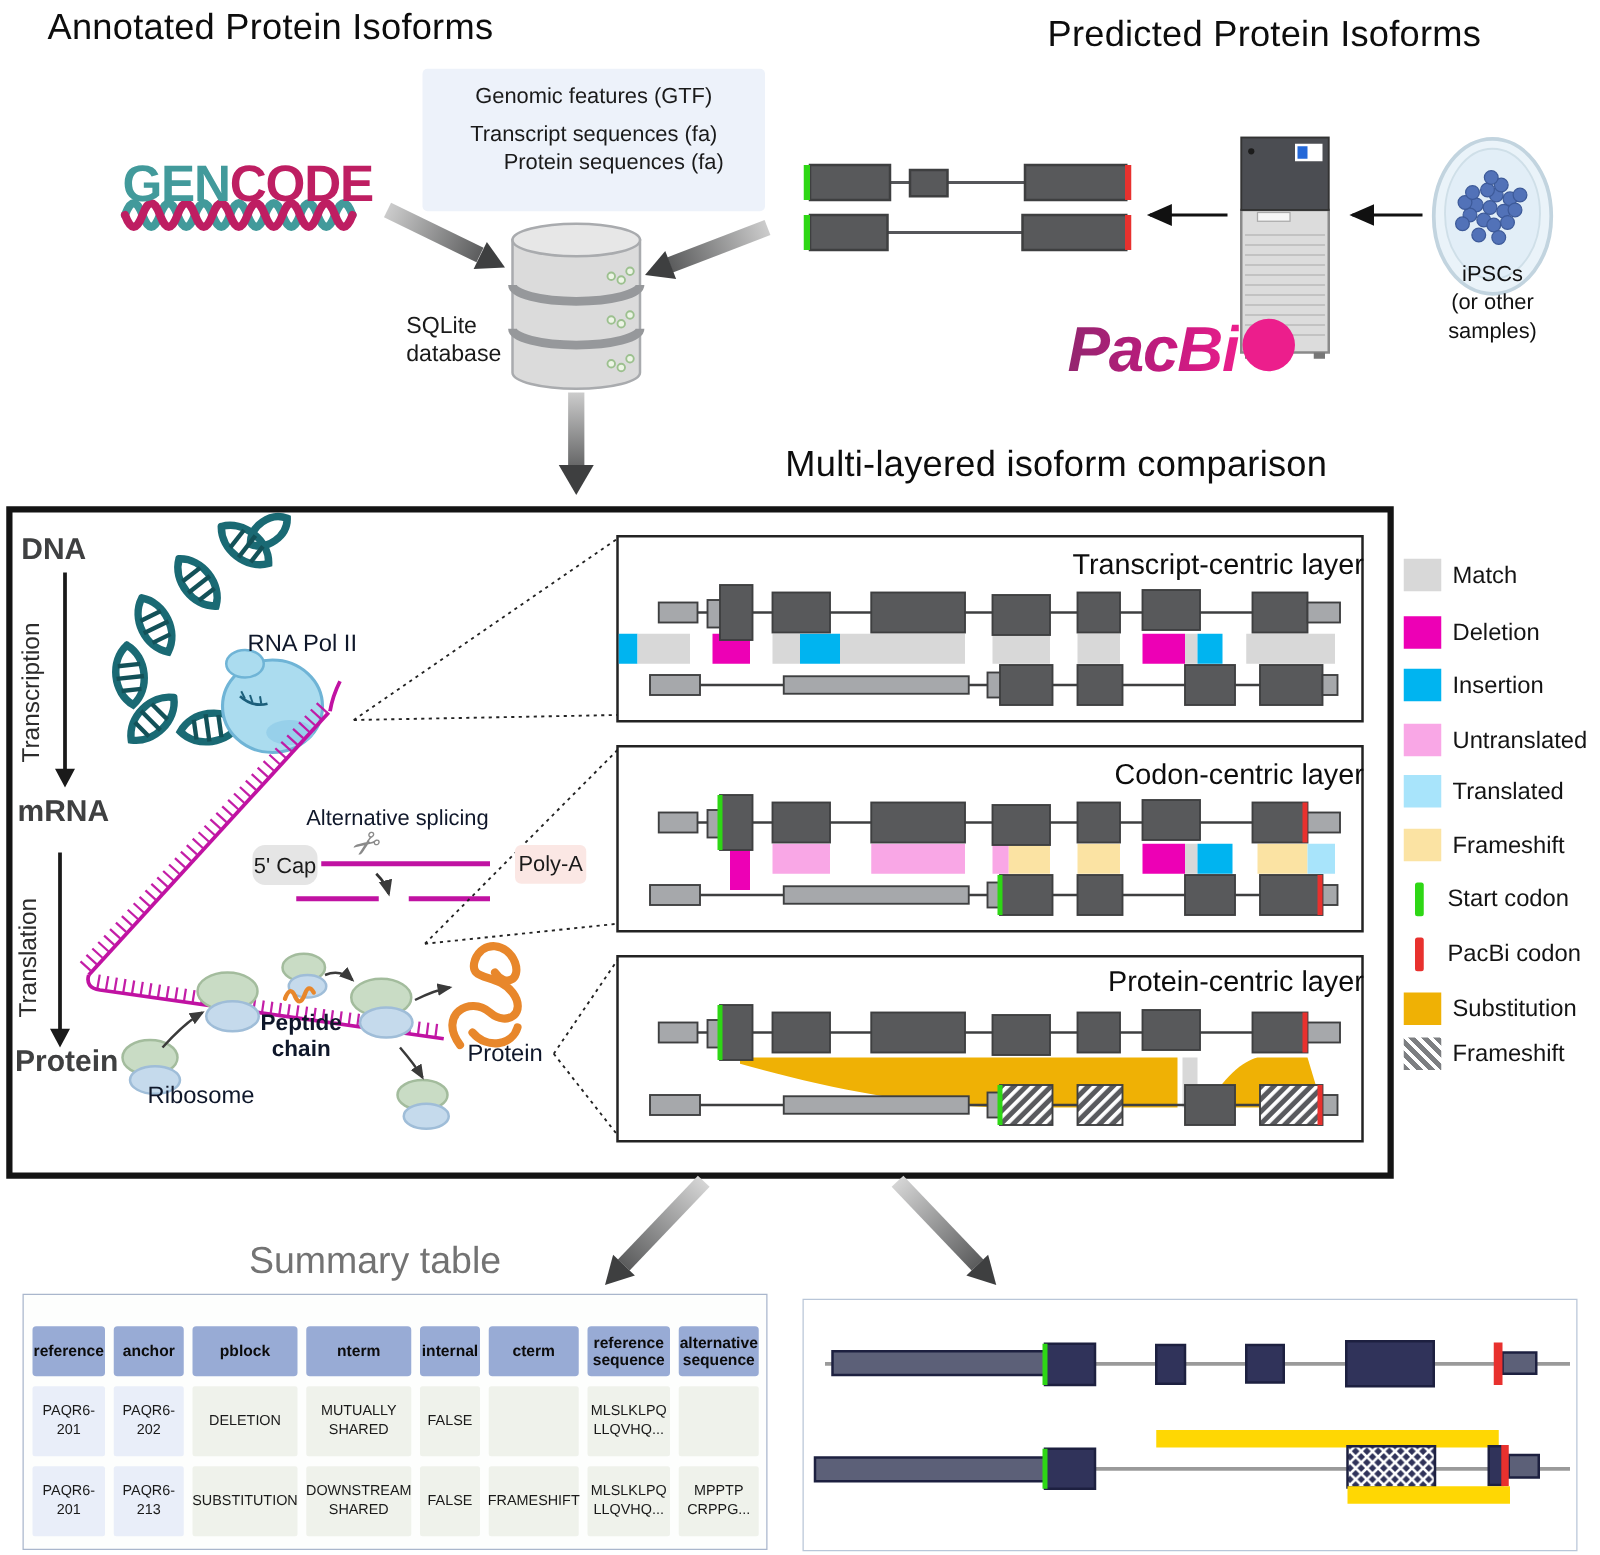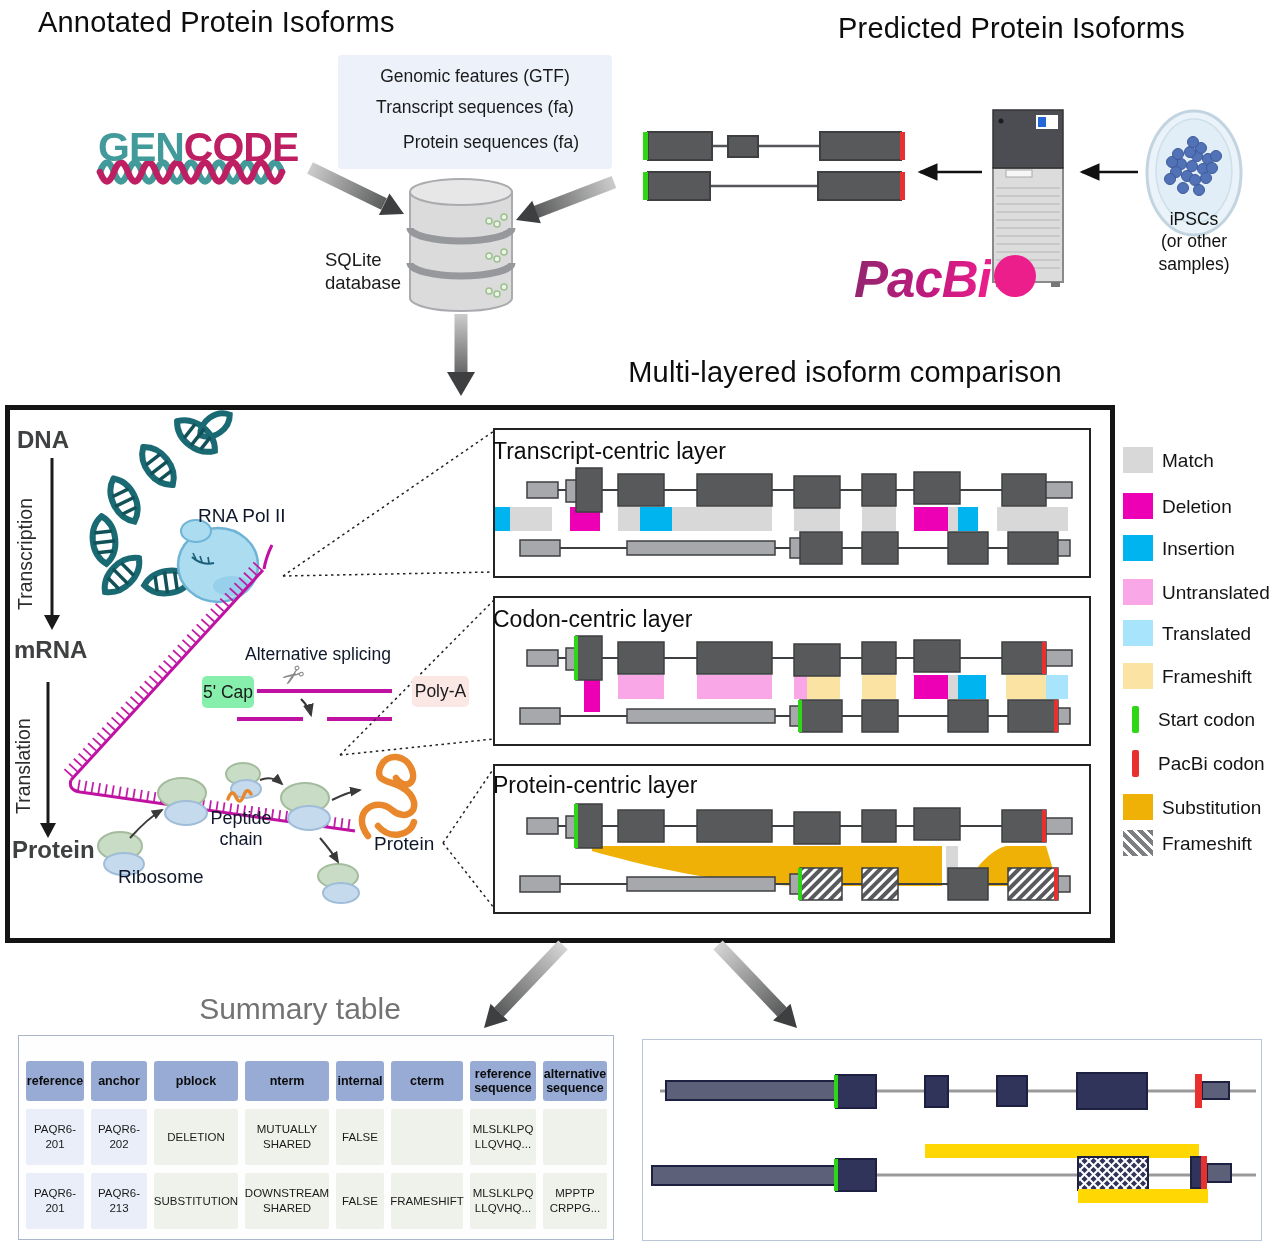--- a/index.html
+++ b/index.html
@@ -14,26 +14,26 @@
   .infobox{background:#EDF2FA;border-radius:4px;}
   .infoline{font-size:17.5px;color:#1a1a1a;text-align:center;}
   .gencode{font-size:41px;font-weight:bold;letter-spacing:-1px;}
   .gc-teal{color:#429A9B;} .gc-crim{color:#BE1E62;}
   .pacbio{font-size:51px;font-weight:bold;letter-spacing:-1px;color:#c4157e;
           background:linear-gradient(90deg,#93266f 0%,#c01a7e 55%,#ec1e8c 100%);
           -webkit-background-clip:text;background-clip:text;-webkit-text-fill-color:transparent;}
   .pacdot{display:inline-block;width:42px;height:42px;border-radius:50%;background:#EC1E8C;margin-left:3px;}
   .panel{border:5px solid #141414;background:#fff;}
   .layerbox{border:2px solid #232323;background:#fff;}
-  .layertitle{font-size:23px;font-weight:500;color:#0d0d0d;text-align:left;width:598px;}
+  .layertitle{font-size:23px;font-weight:500;color:#0d0d0d;text-align:right;width:598px;}
   .pathbold{font-size:24px;font-weight:bold;color:#3f4041;}
   .pathlabel{font-size:18px;color:#0f172a;}
   .vert{writing-mode:vertical-rl;transform:rotate(180deg);font-size:19.5px;color:#2c2c2c;}
   .chip{border-radius:5px;font-size:17.5px;color:#1a1a1a;display:flex;align-items:center;justify-content:center;}
-  .chip-cap{background:#86efac;} .chip-polya{background:#FBE7E4;}
+  .chip-cap{background:#e5e5e5;border-radius:10px;} .chip-polya{background:#FBE7E4;}
   .legend-label{font-size:19px;color:#141414;}
   .sw{position:absolute;left:1123px;width:30px;height:26px;}
   .swbar{position:absolute;left:1132px;width:7px;height:27px;border-radius:2px;}
   .swhatch{background:repeating-linear-gradient(45deg,#7d7f82 0 4px,#ffffff 4px 7px);}
   .scissors{font-size:27px;color:#8a8a8a;transform:rotate(-35deg) scaleX(-1);}
   .tablebox{background:#fdfefd;border:1.5px solid #a9b6cc;}
   .vizbox{background:#fff;border:1.5px solid #b9c6d8;}
   .grid{display:grid;grid-template-columns:58px 56px 84px 84px 48px 72px 66px 64px;
         column-gap:7px;row-gap:8px;padding:26px 8px 16px 8px;}
   .th{background:#98ABD5;border-radius:3px;font-size:12.5px;font-weight:bold;color:#0c0c0c;
@@ -491,21 +491,21 @@
     </g>
   </svg>
 
   <div class="abs z3 bigtitle" style="left:38px;top:6px;">Annotated Protein Isoforms</div>
   <div class="abs z3 bigtitle" style="left:838px;top:12px;">Predicted Protein Isoforms</div>
 
   <div class="abs z3 gencode" style="left:98px;top:108px;margin-top:16px;"><span class="gc-teal">GEN</span><span class="gc-crim">CODE</span></div>
 
   <div class="abs z3 infoline" style="left:338px;top:66px;width:274px;">Genomic features (GTF)</div>
   <div class="abs z3 infoline" style="left:338px;top:97px;width:274px;">Transcript sequences (fa)</div>
-  <div class="abs z3 infoline" style="left:338px;top:132px;width:306px;">Protein sequences (fa)</div>
+  <div class="abs z3 infoline" style="left:338px;top:119px;width:306px;">Protein sequences (fa)</div>
 
   <div class="abs z3 pre" style="left:325px;top:248px;font-size:18.5px;line-height:1.25;color:#1a1a1a;">SQLite
 database</div>
 
   <div class="abs z3" style="left:854px;top:250px;font-style:italic;"><span class="pacbio">PacBi</span><span class="pacdot"></span></div>
 
   <div class="abs z3 pre" style="left:1132px;top:208px;width:124px;font-size:17.5px;line-height:1.28;text-align:center;color:#111;">iPSCs
 (or other
 samples)</div>
 
@@ -514,21 +514,21 @@
   <div class="abs z3 pathbold" style="left:17px;top:426px;">DNA</div>
   <div class="abs z3 vert" style="left:14px;top:478px;height:132px;">Transcription</div>
   <div class="abs z3 pathbold" style="left:14px;top:636px;">mRNA</div>
   <div class="abs z3 vert" style="left:12px;top:692px;height:122px;">Translation</div>
   <div class="abs z3 pathbold" style="left:12px;top:836px;">Protein</div>
   <div class="abs z3 pathlabel" style="left:198px;top:505px;font-size:19px;">RNA Pol II</div>
   <div class="abs z3 pathlabel" style="left:245px;top:644px;font-size:17.5px;">Alternative splicing</div>
   <div class="abs z3 chip chip-cap" style="left:202px;top:676px;width:52px;height:32px;">5' Cap</div>
   <div class="abs z3 chip chip-polya" style="left:412px;top:676px;width:57px;height:31px;">Poly-A</div>
   <div class="abs z3 scissors" style="left:282px;top:660px;">✂</div>
-  <div class="abs z3 pathlabel pre" style="left:205px;top:808px;width:72px;text-align:center;line-height:1.15;">Peptide
+  <div class="abs z3 pathlabel pre" style="left:205px;top:808px;width:72px;text-align:center;line-height:1.15;font-weight:bold;">Peptide
 chain</div>
   <div class="abs z3 pathlabel" style="left:118px;top:866px;font-size:19px;">Ribosome</div>
   <div class="abs z3 pathlabel" style="left:374px;top:833px;font-size:19px;">Protein</div>
 
   <div class="abs z3 layertitle" style="left:493px;top:438px;">Transcript-centric layer</div>
   <div class="abs z3 layertitle" style="left:493px;top:606px;">Codon-centric layer</div>
   <div class="abs z3 layertitle" style="left:493px;top:772px;">Protein-centric layer</div>
 
   <div class="sw z3" style="top:447px;background:#D8D8D8;"></div>
   <div class="sw z3" style="top:493px;background:#ED00B5;"></div>

